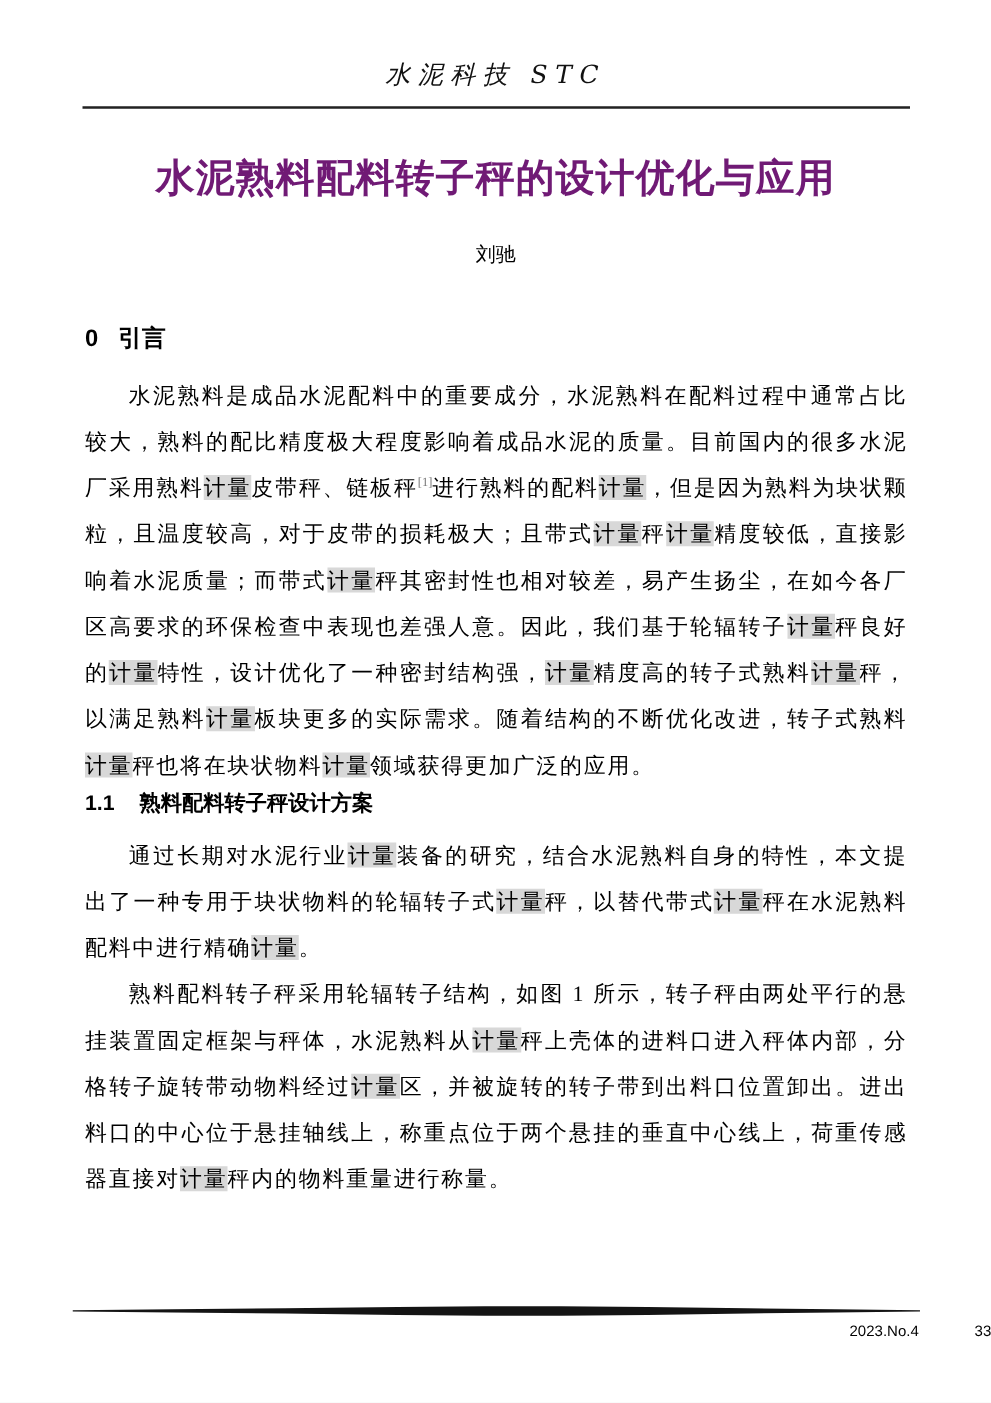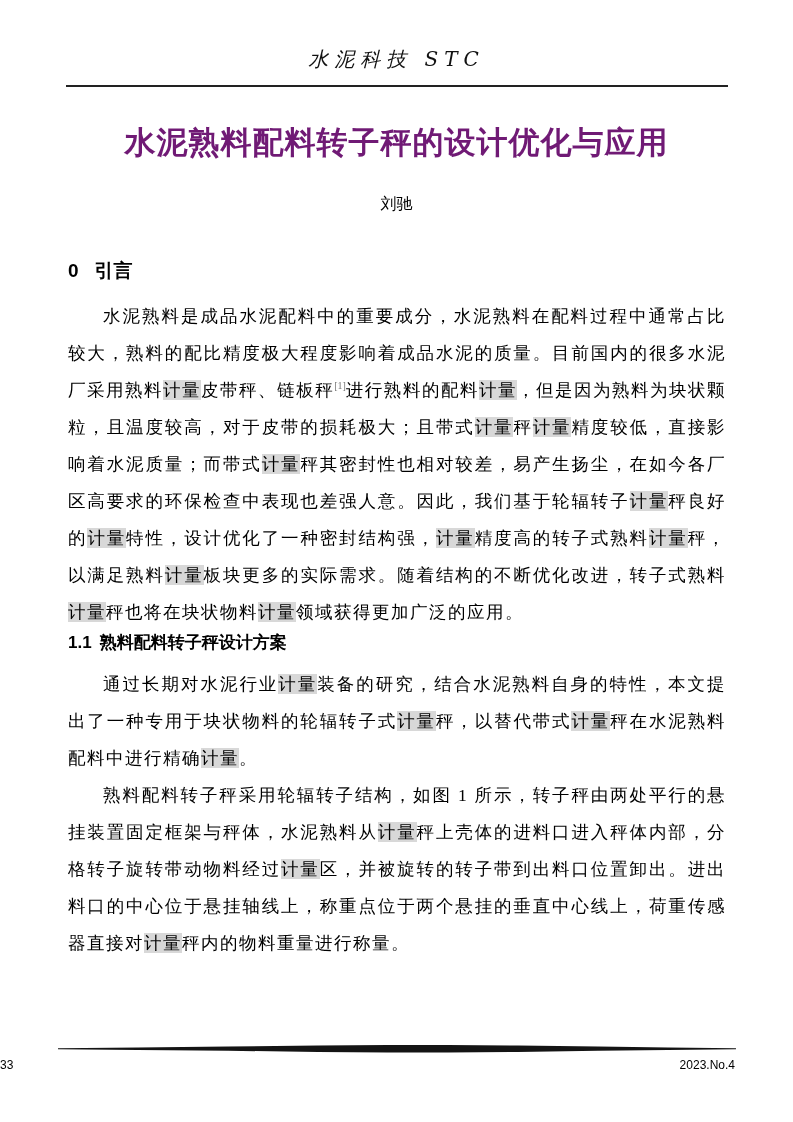--- a/index.html
+++ b/index.html
@@ -64,21 +64,21 @@
     font-size:20px;
     margin:8px 0 10px 0;
   }
   .h-section1 .h-num{margin-right:16px;}
   .h-sub{
     font-family:"Liberation Sans","DejaVu Sans",sans-serif;
     font-weight:bold;
     font-size:17px;
     margin:0 0 12px 0;
   }
-  .h-sub .h-num{margin-right:8px;text-align:center;}
+  .h-sub .h-num{margin-right:20px;text-align:center;}
   .para{
     margin:0;
     font-size:17.5px;
     line-height:37px;
     letter-spacing:1.5px;
     text-align:justify;
     text-indent:2em;
   }
   .para .hl{background:var(--hl,#d8d8d8);}
   .para sup.ref{
@@ -87,21 +87,21 @@
     letter-spacing:0;
     vertical-align:super;
     line-height:0;
   }
   
   .footer-rule{
     position:absolute;top:1044px;left:58px;width:678px;height:10px;
   }
   .footer-page{
     position:absolute;top:1058px;left:0;right:0;
-    text-align:left;
+    text-align:right;
     font-family:"Liberation Sans","DejaVu Sans",sans-serif;
     font-size:12px;
   }
   .footer-issue{
     position:absolute;top:1058px;right:58px;
     font-family:"Liberation Sans","DejaVu Sans",sans-serif;
     font-size:12px;
   }
 </style>
 </head>

